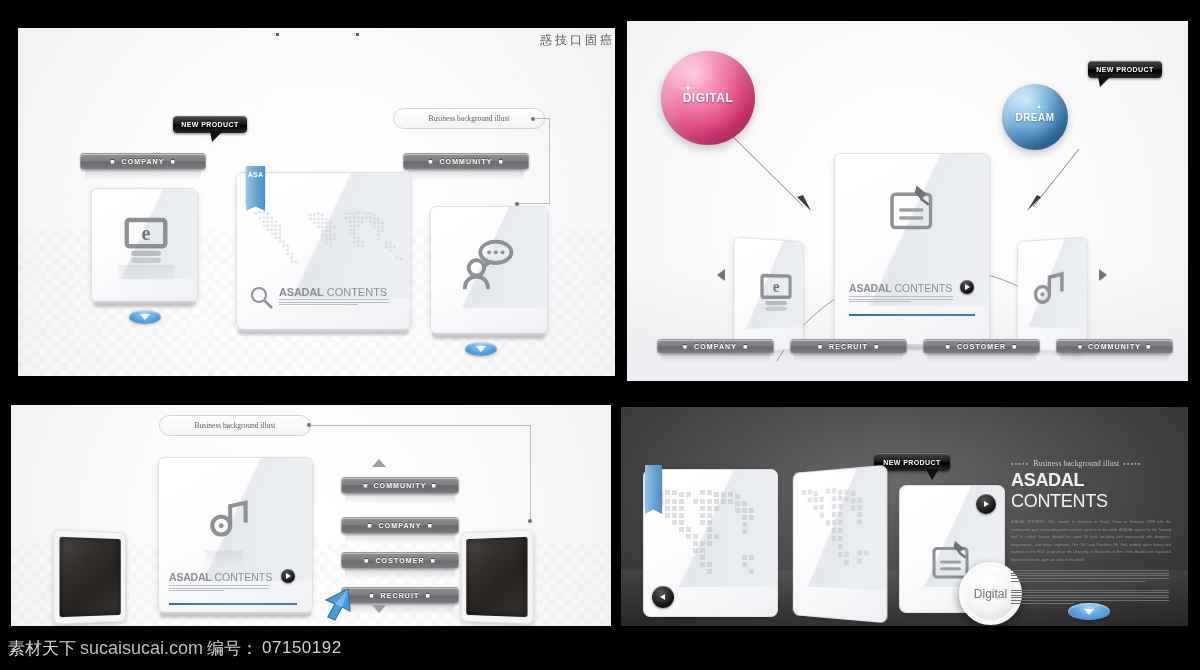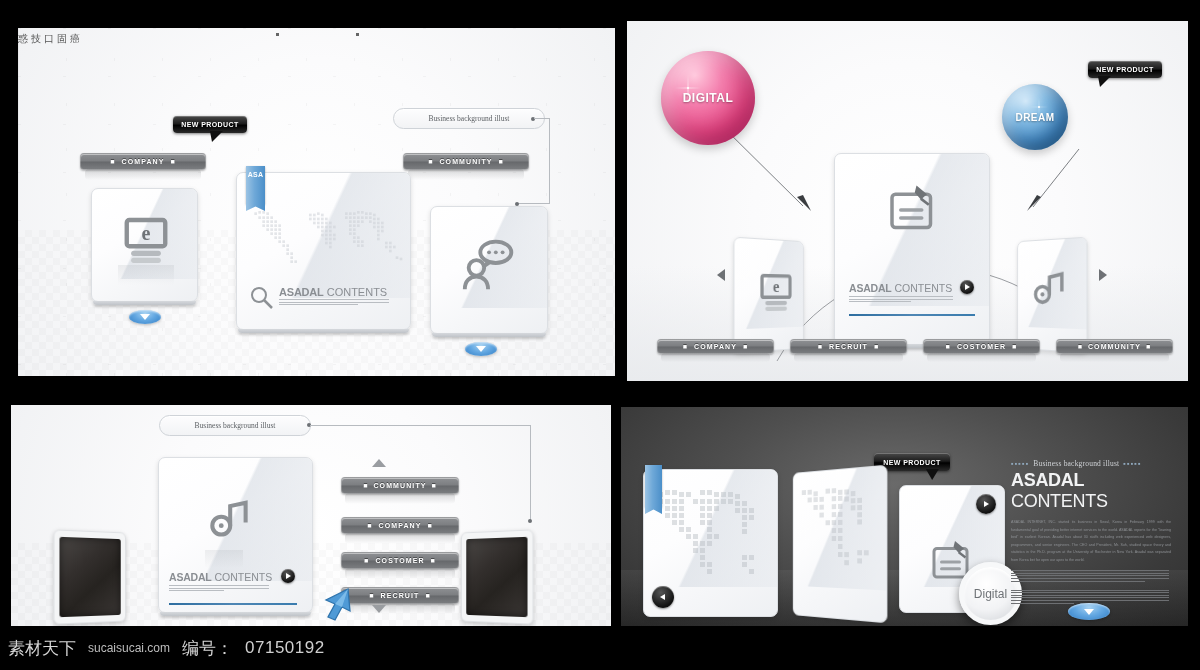--- a/index.html
+++ b/index.html
@@ -33,23 +33,24 @@
     background-size:48px 48px;
     -webkit-mask-image:repeating-linear-gradient(0deg,#000 0 3px,transparent 3px 45px),
                        repeating-linear-gradient(90deg,#000 0 3px,transparent 3px 45px);
     mask-image:repeating-linear-gradient(0deg,#000 0 3px,transparent 3px 45px),
                repeating-linear-gradient(90deg,#000 0 3px,transparent 3px 45px);
     opacity:.9;
   }
 
   
   .cjk-title{
-    position:absolute; top:4px; left:0; right:0; text-align:left;
-    font-size:10px; color:#555; letter-spacing:3px;
+    position:absolute; top:4px; left:0; right:0; text-align:right;
+    font-size:12px; color:#555; letter-spacing:3px;
     font-family:"DejaVu Sans", sans-serif;
+    padding-left:36px;
   }
 
   
   .navbtn{
     position:relative;
     border-radius:4px;
     background:linear-gradient(to bottom,#8e9093 0%,#7c7e81 48%,#66686b 52%,#7a7c7f 100%);
     box-shadow:inset 0 1px 0 rgba(255,255,255,.45), 0 1px 2px rgba(0,0,0,.28);
     color:#fff; text-align:center;
     font-size:7px; letter-spacing:1.1px; font-weight:bold;
@@ -206,24 +207,24 @@
     box-shadow:inset 0 0 8px rgba(0,0,0,.6);
   }
 
   
   .worldmap{ position:absolute; opacity:.5; }
 
   
   #footer{
     position:absolute; left:0; bottom:0; width:1200px; height:44px;
     background:#000; display:flex; align-items:center; padding-left:8px;
-    gap:12px; color:#c9c9c9;
+    gap:4px; color:#c9c9c9;
   }
   #footer .cjk{ font-family:"DejaVu Sans",sans-serif; font-size:17px; color:#d6d6d6; }
-  #footer .dom{ font-size:12px; color:#bdbdbd; font-family:"Liberation Sans",sans-serif;}
+  #footer .dom{ font-size:18px; color:#bdbdbd; font-family:"Liberation Sans",sans-serif;}
   #footer .num{ font-size:17px; color:#d0d0d0; letter-spacing:.5px;}
 
   .blue-line{ position:absolute; height:2px;
     background:linear-gradient(to right,#2e6ea0,#4e86b4 50%,#3a7cae);}
 </style>
 </head>
 <body>
 
 <div id="stage">
 

